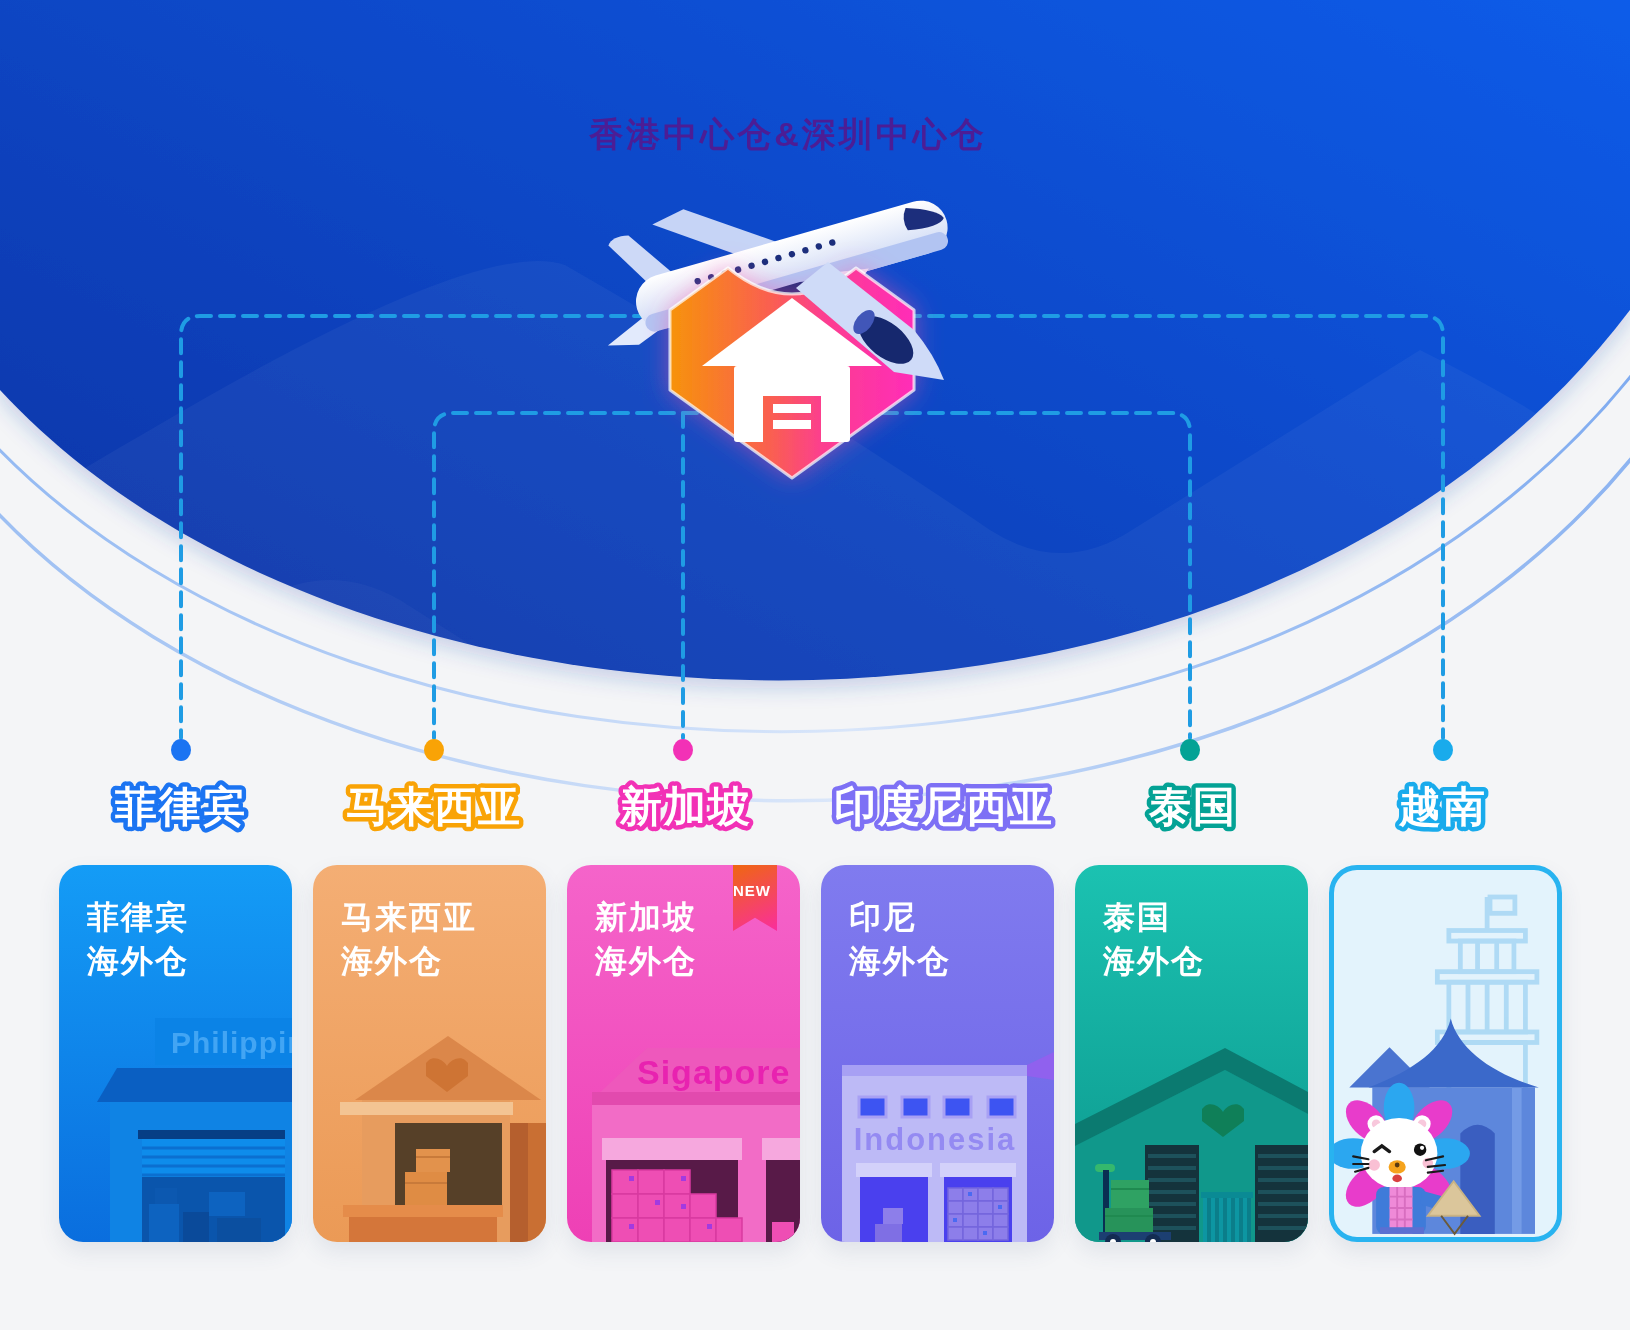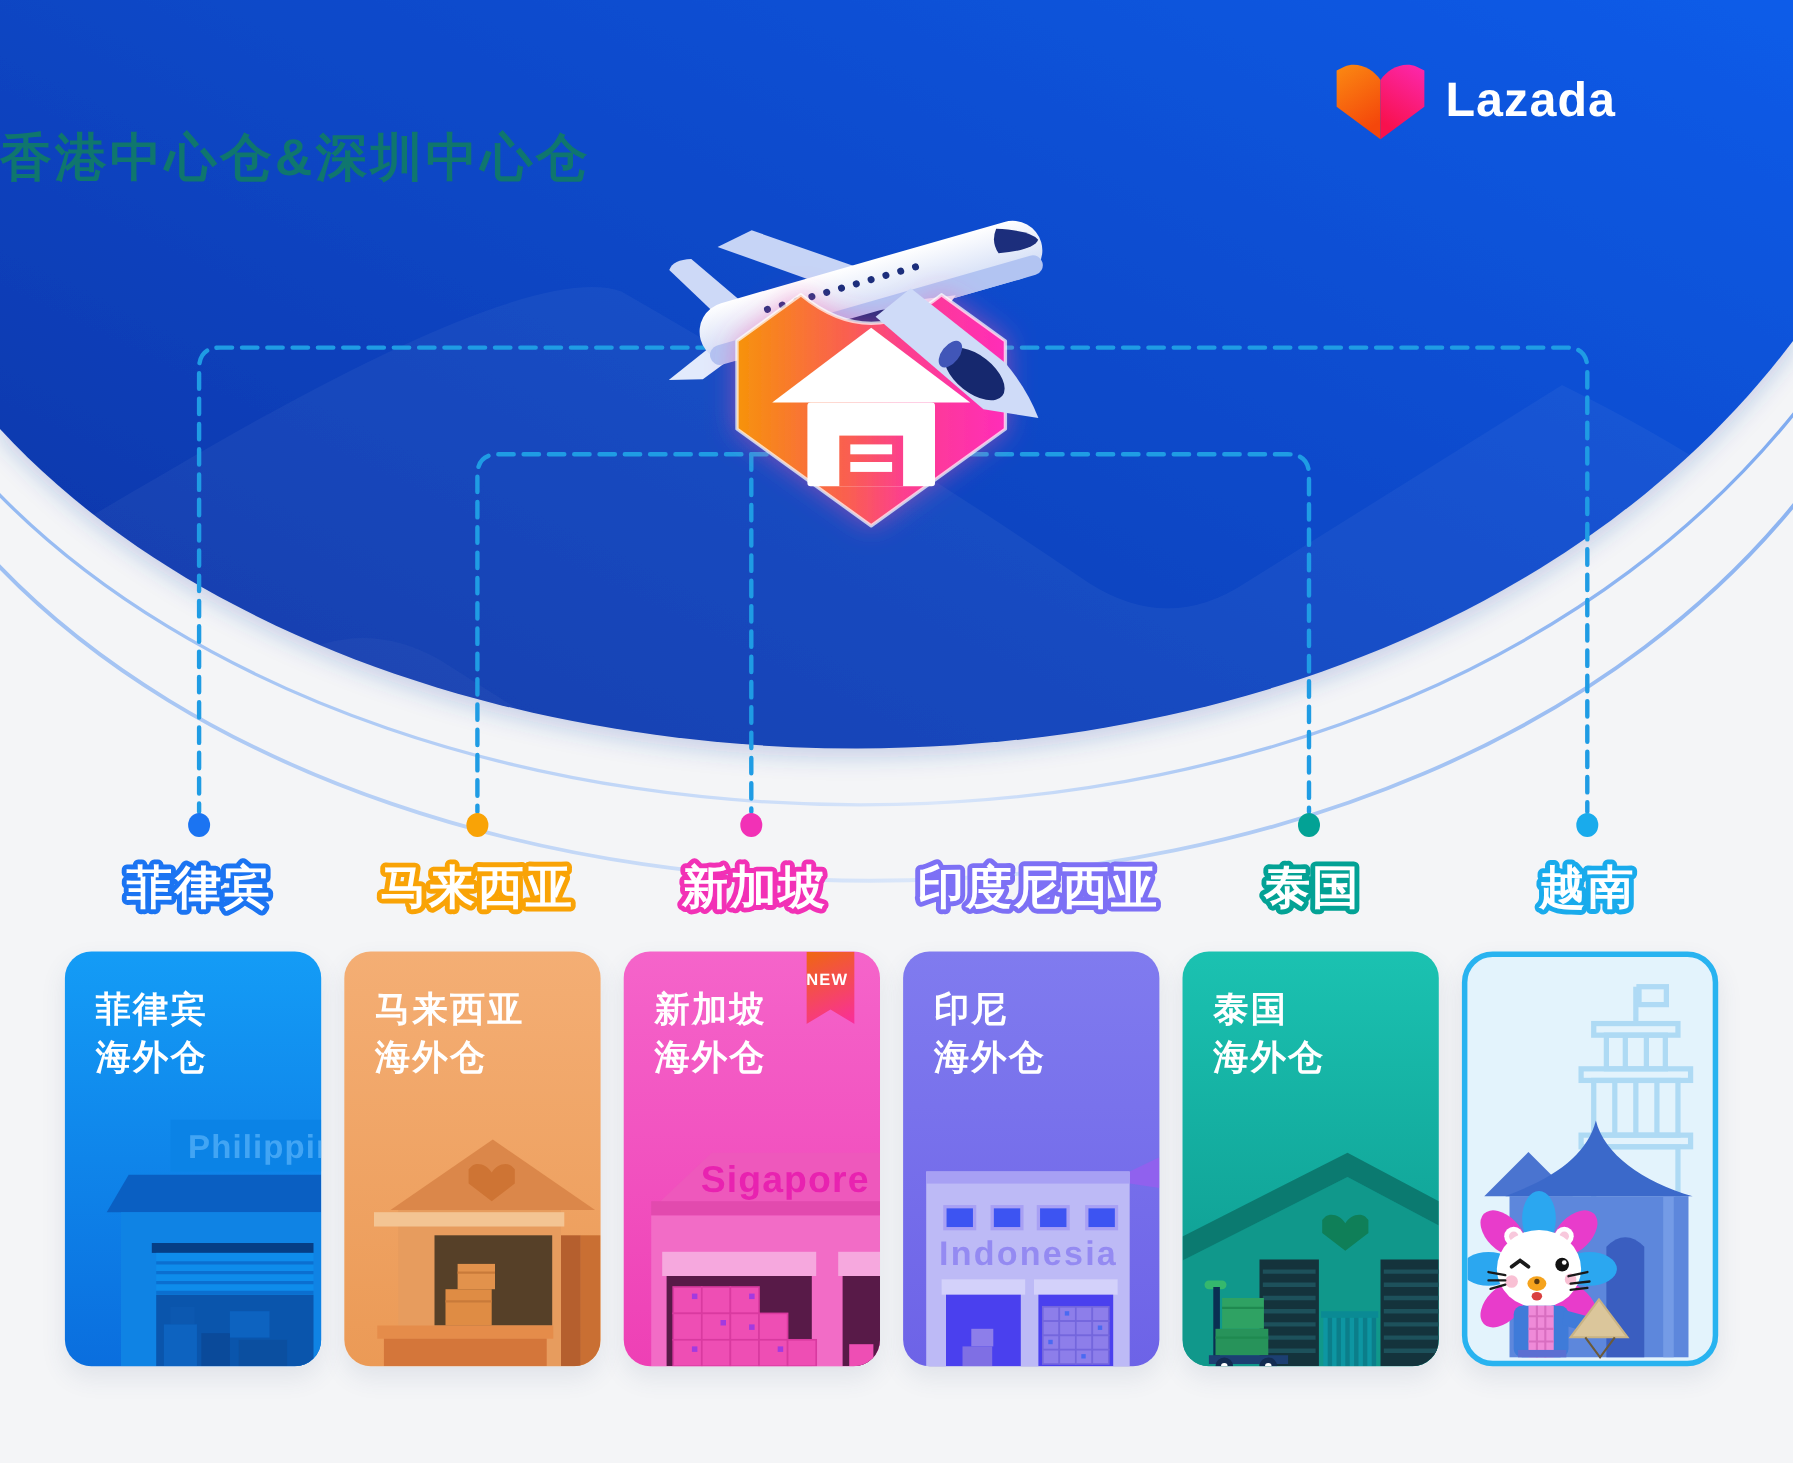--- a/index.html
+++ b/index.html
@@ -4,22 +4,22 @@
 <style>
   html,body{margin:0;padding:0;background:#e9eaee;}
   .stage{
     position:relative;width:1630px;height:1330px;overflow:hidden;
     background:#f4f5f7;
     font-family:"Liberation Sans","DejaVu Sans",sans-serif;
   }
   .stage svg{display:block;}
   .bg-svg,.overlay-svg{position:absolute;left:0;top:0;}
   .page-title{
-    position:absolute;top:112px;left:0;width:1576px;
-    font-size:47px;font-weight:800;color:#0f766e;letter-spacing:3px;margin:0;
+    position:absolute;top:112px;left:0;width:1576px;text-align:center;
+    font-size:34px;font-weight:800;color:#4c1d95;letter-spacing:3px;margin:0;
   }
   .brand{position:absolute;top:52px;left:1211px;display:flex;align-items:center;gap:15px;}
   .brand-word{font-size:44px;font-weight:700;color:#ffffff;letter-spacing:1px;}
   .country-label{position:absolute;top:772px;width:280px;height:66px;overflow:visible;}
   .country-label text{
     font-family:"Liberation Sans","DejaVu Sans",sans-serif;
     font-size:42px;font-weight:800;letter-spacing:2px;
     fill:#ffffff;paint-order:stroke;stroke-width:9px;stroke-linejoin:round;
   }
   .card{
@@ -154,37 +154,20 @@
       <ellipse cx="181" cy="750" rx="10" ry="11" fill="#1b74f2"></ellipse>
       <ellipse cx="434" cy="750" rx="10" ry="11" fill="#f9a306"></ellipse>
       <ellipse cx="683" cy="750" rx="10" ry="11" fill="#f231b6"></ellipse>
       <ellipse cx="1190" cy="750" rx="10" ry="11" fill="#03a295"></ellipse>
       <ellipse cx="1443" cy="750" rx="10" ry="11" fill="#19abec"></ellipse>
     </g>
   </svg>
 
   <h1 class="page-title">香港中心仓&amp;深圳中心仓</h1>
 
-  <div class="brand">
-    <svg width="88" height="78" viewBox="0 0 100 90">
-      <defs>
-        <linearGradient id="lzL" x1="0" y1="0" x2="0.4" y2="1">
-          <stop offset="0" stop-color="#fb8a12"></stop>
-            <stop offset="1" stop-color="#f4470b"></stop>
-        </linearGradient>
-        <linearGradient id="lzR" x1="1" y1="0" x2="0.6" y2="1">
-          <stop offset="0" stop-color="#fc28b0"></stop>
-            <stop offset="1" stop-color="#f8114e"></stop>
-        </linearGradient>
-      </defs>
-      <path d="M 50,24 C 42,12 26,4 12,10 L 4,14 V 52 L 50,86 Z" fill="url(#lzL)"></path>
-      <path d="M 50,24 C 58,12 74,4 88,10 L 96,14 V 52 L 50,86 Z" fill="url(#lzR)"></path>
-    </svg>
-    <span class="brand-word">Lazada</span>
-  </div>
 
   <svg class="country-label" style="left:41px" viewBox="0 0 280 64">
     <text x="140" y="48" text-anchor="middle" stroke="#1b74f2">菲律宾</text>
     </svg>
   <svg class="country-label" style="left:294px" viewBox="0 0 280 64">
     <text x="140" y="48" text-anchor="middle" stroke="#f9a306">马来西亚</text>
     </svg>
   <svg class="country-label" style="left:546px" viewBox="0 0 280 64">
     <text x="140" y="48" text-anchor="middle" stroke="#f231b6">新加坡</text>
     </svg>

